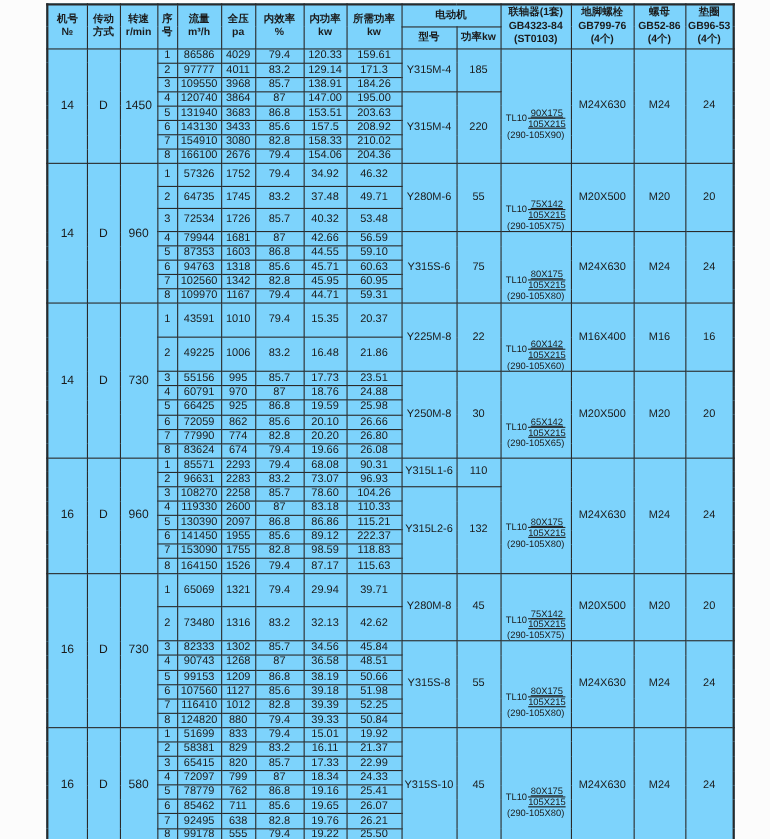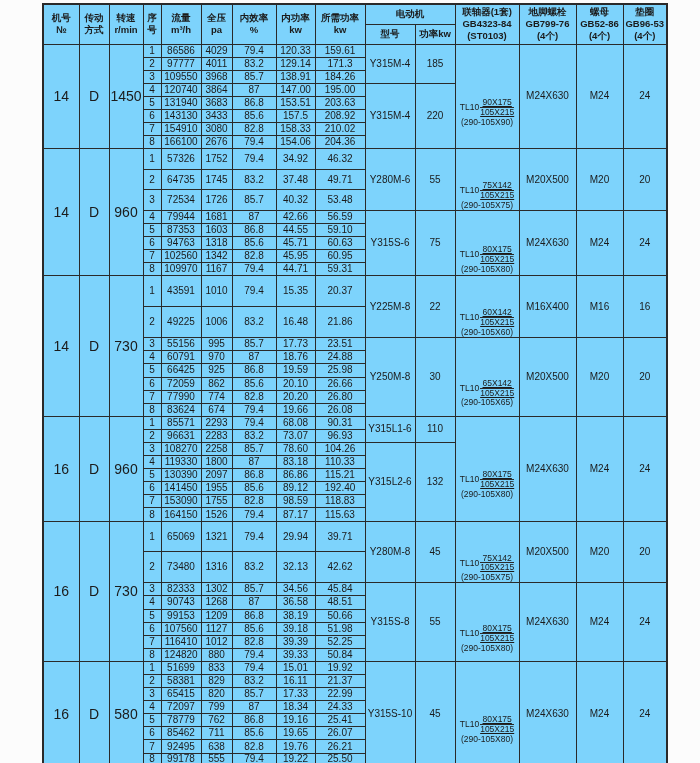--- a/index.html
+++ b/index.html
@@ -18,21 +18,21 @@
   }
   th, td {
     border: 1px solid #2a2a2a; text-align: center; vertical-align: middle;
     padding: 0; overflow: hidden;
   }
   thead th {
     font-size: 9.5px; font-weight: bold; white-space: pre-line;
     line-height: 1.25; height: 20px; padding: 1px 0;
   }
   tbody td { font-size: 10px; height: 13.1px; line-height: 1; }
-  td.grp { font-size: 14px; }
+  td.grp { font-size: 11px; }
   td.coupling-cell { font-size: 8.5px; line-height: 1.05; }
   .cp-line { display: flex; align-items: center; justify-content: center; gap: 1px; margin-top: 32px; }
   .cp-prefix { font-size: 8.5px; }
   .cp-frac { display: inline-flex; flex-direction: column; text-decoration: underline; }
   .cp-den { border-top: 1px solid #2a2a2a; }
   .cp-note { margin-top: 1px; white-space: nowrap; }
 </style>
 </head>
 <body>
 
@@ -414,40 +414,40 @@
           <td>2258</td>
           <td>85.7</td>
           <td>78.60</td>
           <td>104.26</td>
           <td rowspan="6">Y315L2-6</td>
           <td rowspan="6">132</td>
         </tr>
         <tr>
           <td>4</td>
           <td>119330</td>
-          <td>1800</td>
+          <td>2600</td>
           <td>87</td>
           <td>83.18</td>
           <td>110.33</td>
         </tr>
         <tr>
           <td>5</td>
           <td>130390</td>
           <td>2097</td>
           <td>86.8</td>
           <td>86.86</td>
           <td>115.21</td>
         </tr>
         <tr>
           <td>6</td>
           <td>141450</td>
           <td>1955</td>
           <td>85.6</td>
           <td>89.12</td>
-          <td>192.40</td>
+          <td>222.37</td>
         </tr>
         <tr>
           <td>7</td>
           <td>153090</td>
           <td>1755</td>
           <td>82.8</td>
           <td>98.59</td>
           <td>118.83</td>
         </tr>
         <tr>

